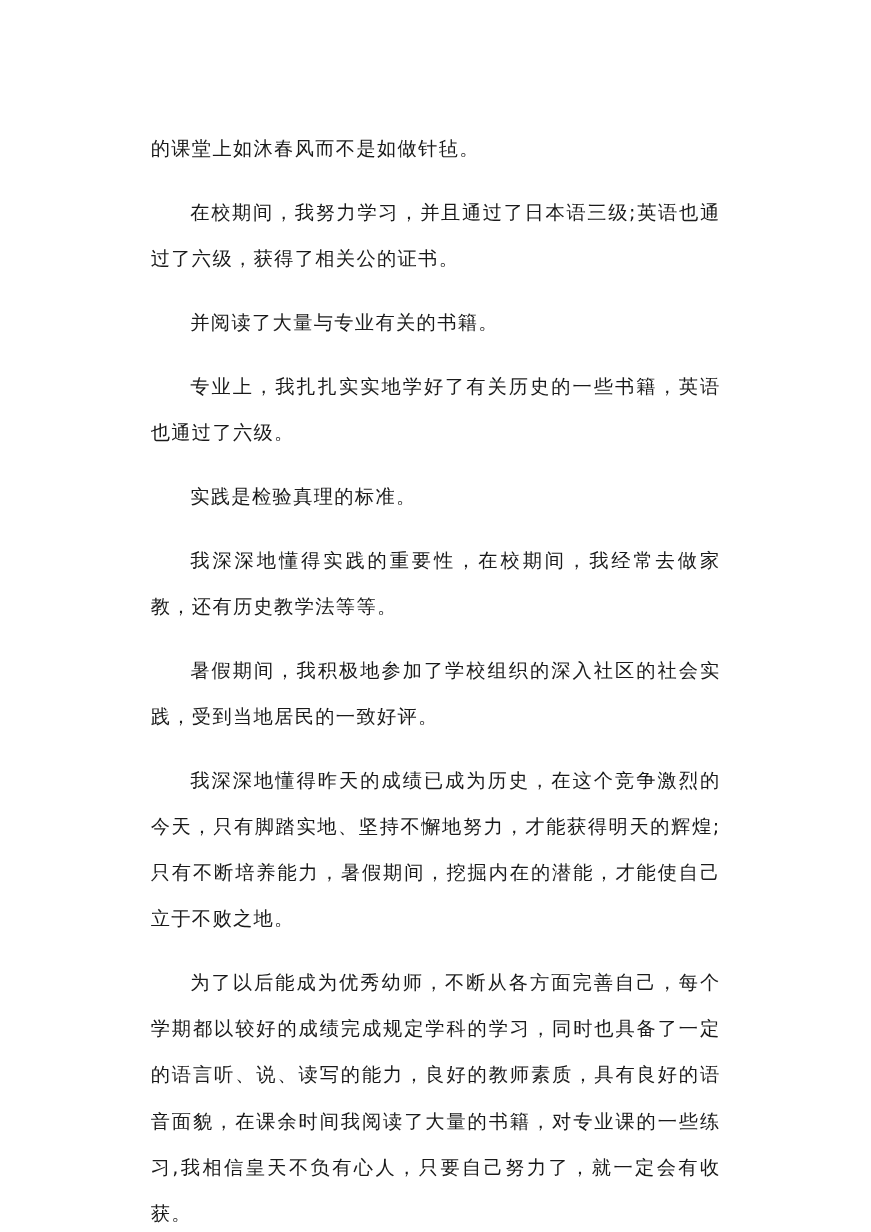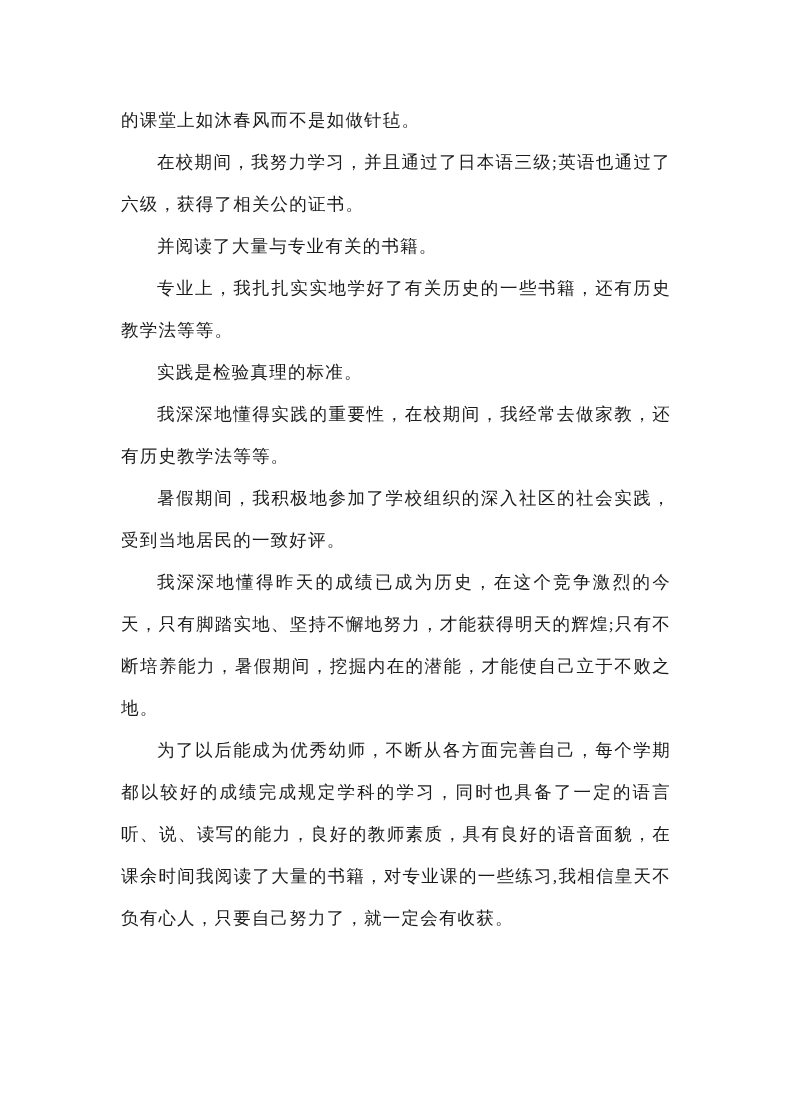--- a/index.html
+++ b/index.html
@@ -3,30 +3,30 @@
 <meta charset="utf-8">
 <style>
   html, body { margin: 0; padding: 0; background: #ffffff; }
   body { width: 792px; height: 1120px; position: relative; overflow: hidden; }
   .page {
     position: absolute; left: 121px; top: 99px; width: 550px;
     font-family: "DejaVu Sans", sans-serif;
     font-size: 17.5px; line-height: 42px; color: #1a1a1a;
     letter-spacing: 1.2px;
   }
-  .p { margin: 0; padding: 0; text-indent: 36px; text-align: justify; font-family: Liberation Serif, serif; }
+  .p { margin: 16px; padding: 0; text-indent: 36px; text-align: justify; }
   .p.cont { text-indent: 0; }
   .p.title { text-indent: 28px; }
 </style>
 </head>
 <body>
 
 <div class="page">
   <p class="p cont">的课堂上如沐春风而不是如做针毡。</p>
   <p class="p">在校期间，我努力学习，并且通过了日本语三级;英语也通过了六级，获得了相关公的证书。</p>
   <p class="p">并阅读了大量与专业有关的书籍。</p>
-  <p class="p">专业上，我扎扎实实地学好了有关历史的一些书籍，还有历史教学法等等。</p>
+  <p class="p">专业上，我扎扎实实地学好了有关历史的一些书籍，英语也通过了六级。</p>
   <p class="p">实践是检验真理的标准。</p>
   <p class="p">我深深地懂得实践的重要性，在校期间，我经常去做家教，还有历史教学法等等。</p>
   <p class="p">暑假期间，我积极地参加了学校组织的深入社区的社会实践，受到当地居民的一致好评。</p>
   <p class="p">我深深地懂得昨天的成绩已成为历史，在这个竞争激烈的今天，只有脚踏实地、坚持不懈地努力，才能获得明天的辉煌;只有不断培养能力，暑假期间，挖掘内在的潜能，才能使自己立于不败之地。</p>
   <p class="p">为了以后能成为优秀幼师，不断从各方面完善自己，每个学期都以较好的成绩完成规定学科的学习，同时也具备了一定的语言听、说、读写的能力，良好的教师素质，具有良好的语音面貌，在课余时间我阅读了大量的书籍，对专业课的一些练习,我相信皇天不负有心人，只要自己努力了，就一定会有收获。</p>
 </div>
 
 </body></html>

